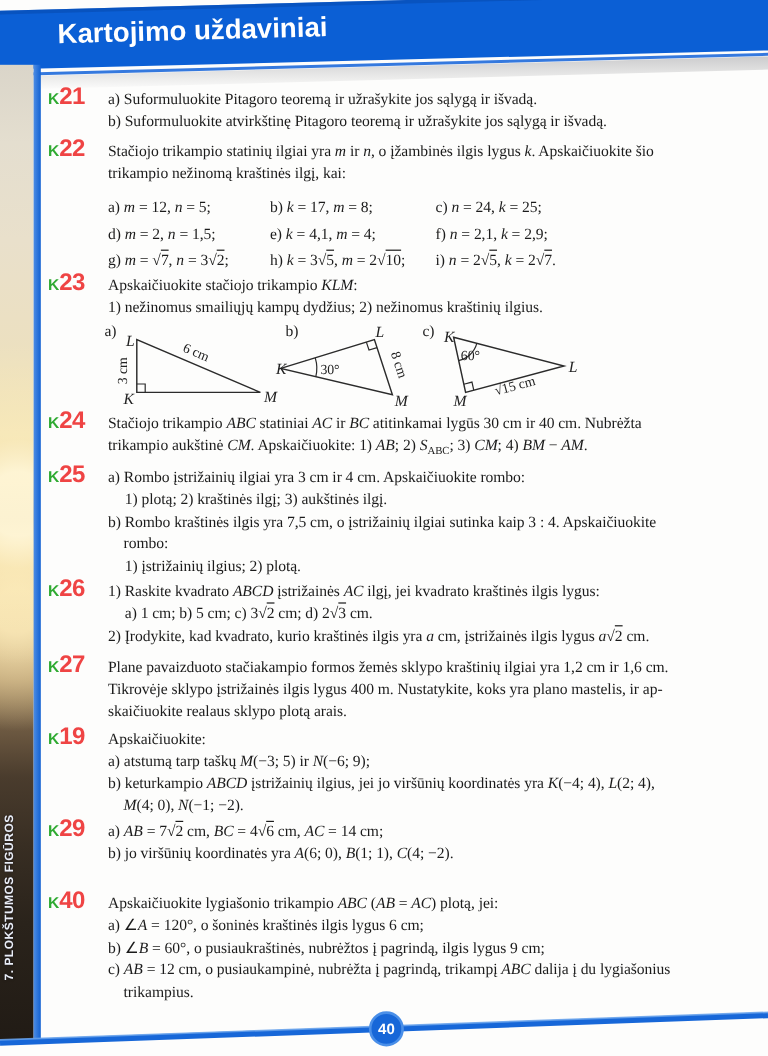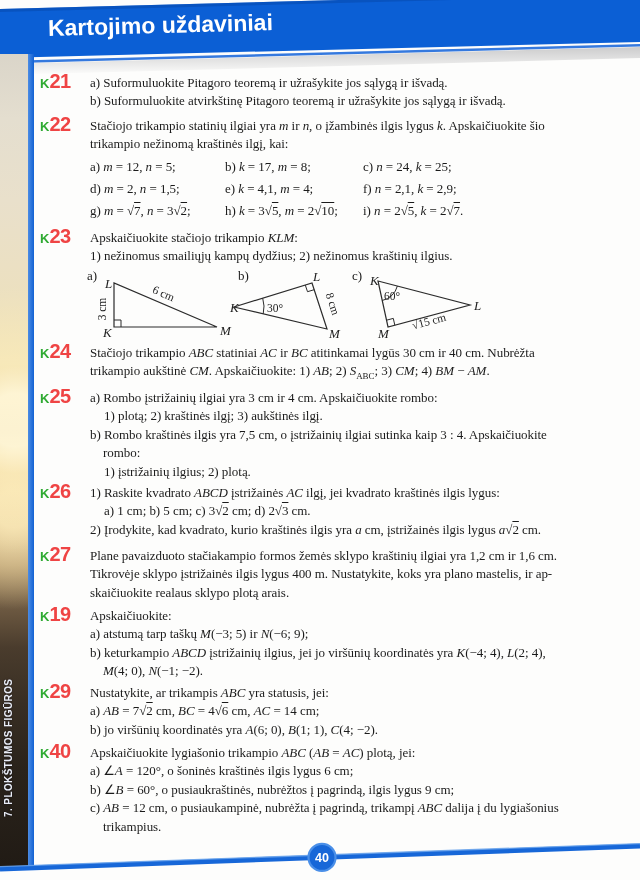--- a/index.html
+++ b/index.html
@@ -28,21 +28,21 @@
   
   .prob{position:absolute;left:0;right:0;display:flex;align-items:flex-start;}
   .plabel{flex:0 0 50px;margin-left:40px;margin-top:-4px;font-family:"Liberation Sans",sans-serif;
      font-weight:bold;line-height:22px;}
   .plabel .k{font-size:13px;color:#2faa32;}
   .plabel .n{font-size:20px;color:#ef4444;letter-spacing:-.5px;}
   .pbody{flex:0 0 535px;font-size:13px;line-height:18.4px;letter-spacing:-0.05px;}
   .ln{white-space:nowrap;}
   .ind{padding-left:14px;}
   .ind2{padding-left:13px;}
-  .grid3{display:grid;grid-template-columns:135px 138px auto;row-gap:3.5px;margin-top:4px;}
+  .grid3{display:grid;grid-template-columns:135px 138px auto;row-gap:3.5px;margin-top:10px;}
   i{font-style:italic;}
   sub{font-size:9px;}
   .sq{white-space:nowrap;}
   .ov{text-decoration:overline;}
   
   .diagrow{position:relative;height:102px;margin-top:1px;}
   .dtag{position:absolute;top:0;font-size:13px;}
   .dsvg{position:absolute;overflow:visible;}
   .dsvg text{fill:#222;}
   .vlab{font-family:"Liberation Serif",serif;font-style:italic;font-size:13px;}
@@ -189,21 +189,20 @@
       <div class="ln">Apskaičiuokite:</div>
       <div class="ln">a) atstumą tarp taškų <i>M</i>(−3; 5) ir <i>N</i>(−6; 9);</div>
       <div class="ln">b) keturkampio <i>ABCD</i> įstrižainių ilgius, jei jo viršūnių koordinatės yra <i>K</i>(−4; 4), <i>L</i>(2; 4),</div>
       <div class="ln ind2"><i>M</i>(4; 0), <i>N</i>(−1; −2).</div>
     </div>
   </div>
 
   <div class="prob" style="top:684px">
     <div class="plabel"><span class="k">K</span><span class="n">29</span></div>
     <div class="pbody">
-      <div class="ln">Nustatykite, ar trikampis <i>ABC</i> yra statusis, jei:</div>
       <div class="ln">a) <i>AB</i> = 7<span class="sq">√<span class="ov">2</span></span> cm, <i>BC</i> = 4<span class="sq">√<span class="ov">6</span></span> cm, <i>AC</i> = 14 cm;</div>
       <div class="ln">b) jo viršūnių koordinatės yra <i>A</i>(6; 0), <i>B</i>(1; 1), <i>C</i>(4; −2).</div>
     </div>
   </div>
 
   <div class="prob" style="top:744px">
     <div class="plabel"><span class="k">K</span><span class="n">40</span></div>
     <div class="pbody">
       <div class="ln">Apskaičiuokite lygiašonio trikampio <i>ABC</i> (<i>AB</i> = <i>AC</i>) plotą, jei:</div>
       <div class="ln">a) ∠<i>A</i> = 120°, o šoninės kraštinės ilgis lygus 6 cm;</div>

